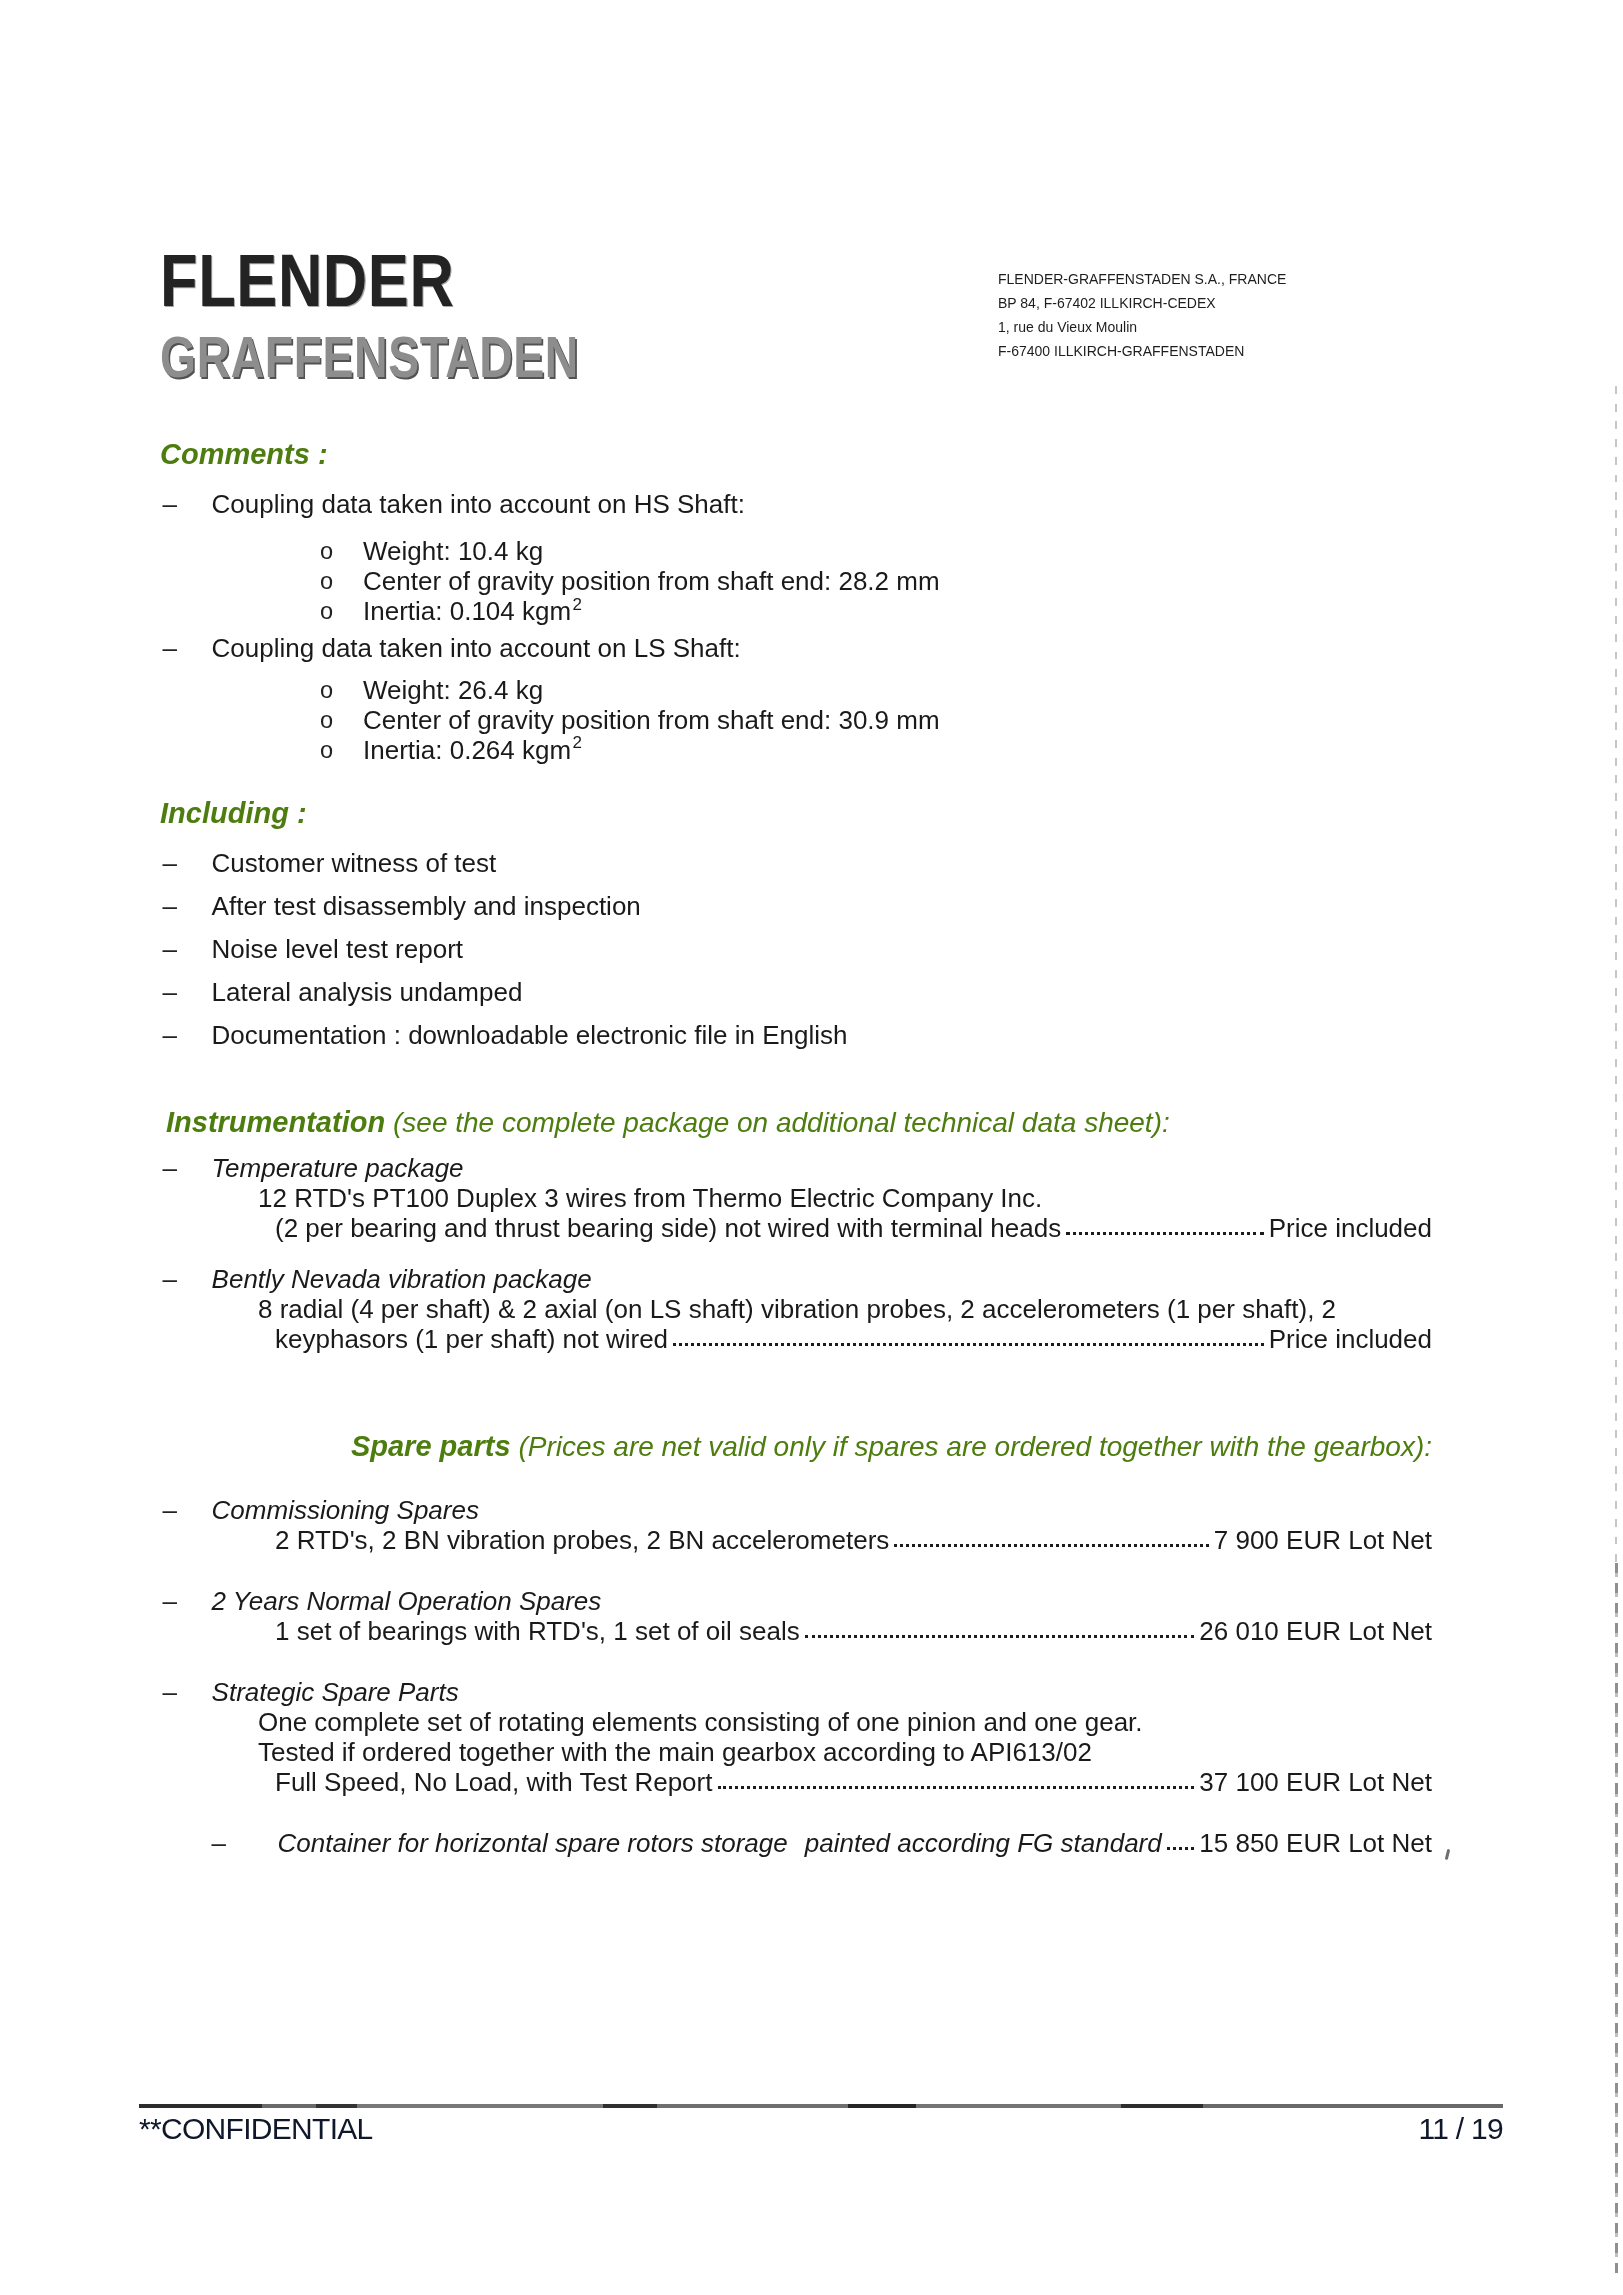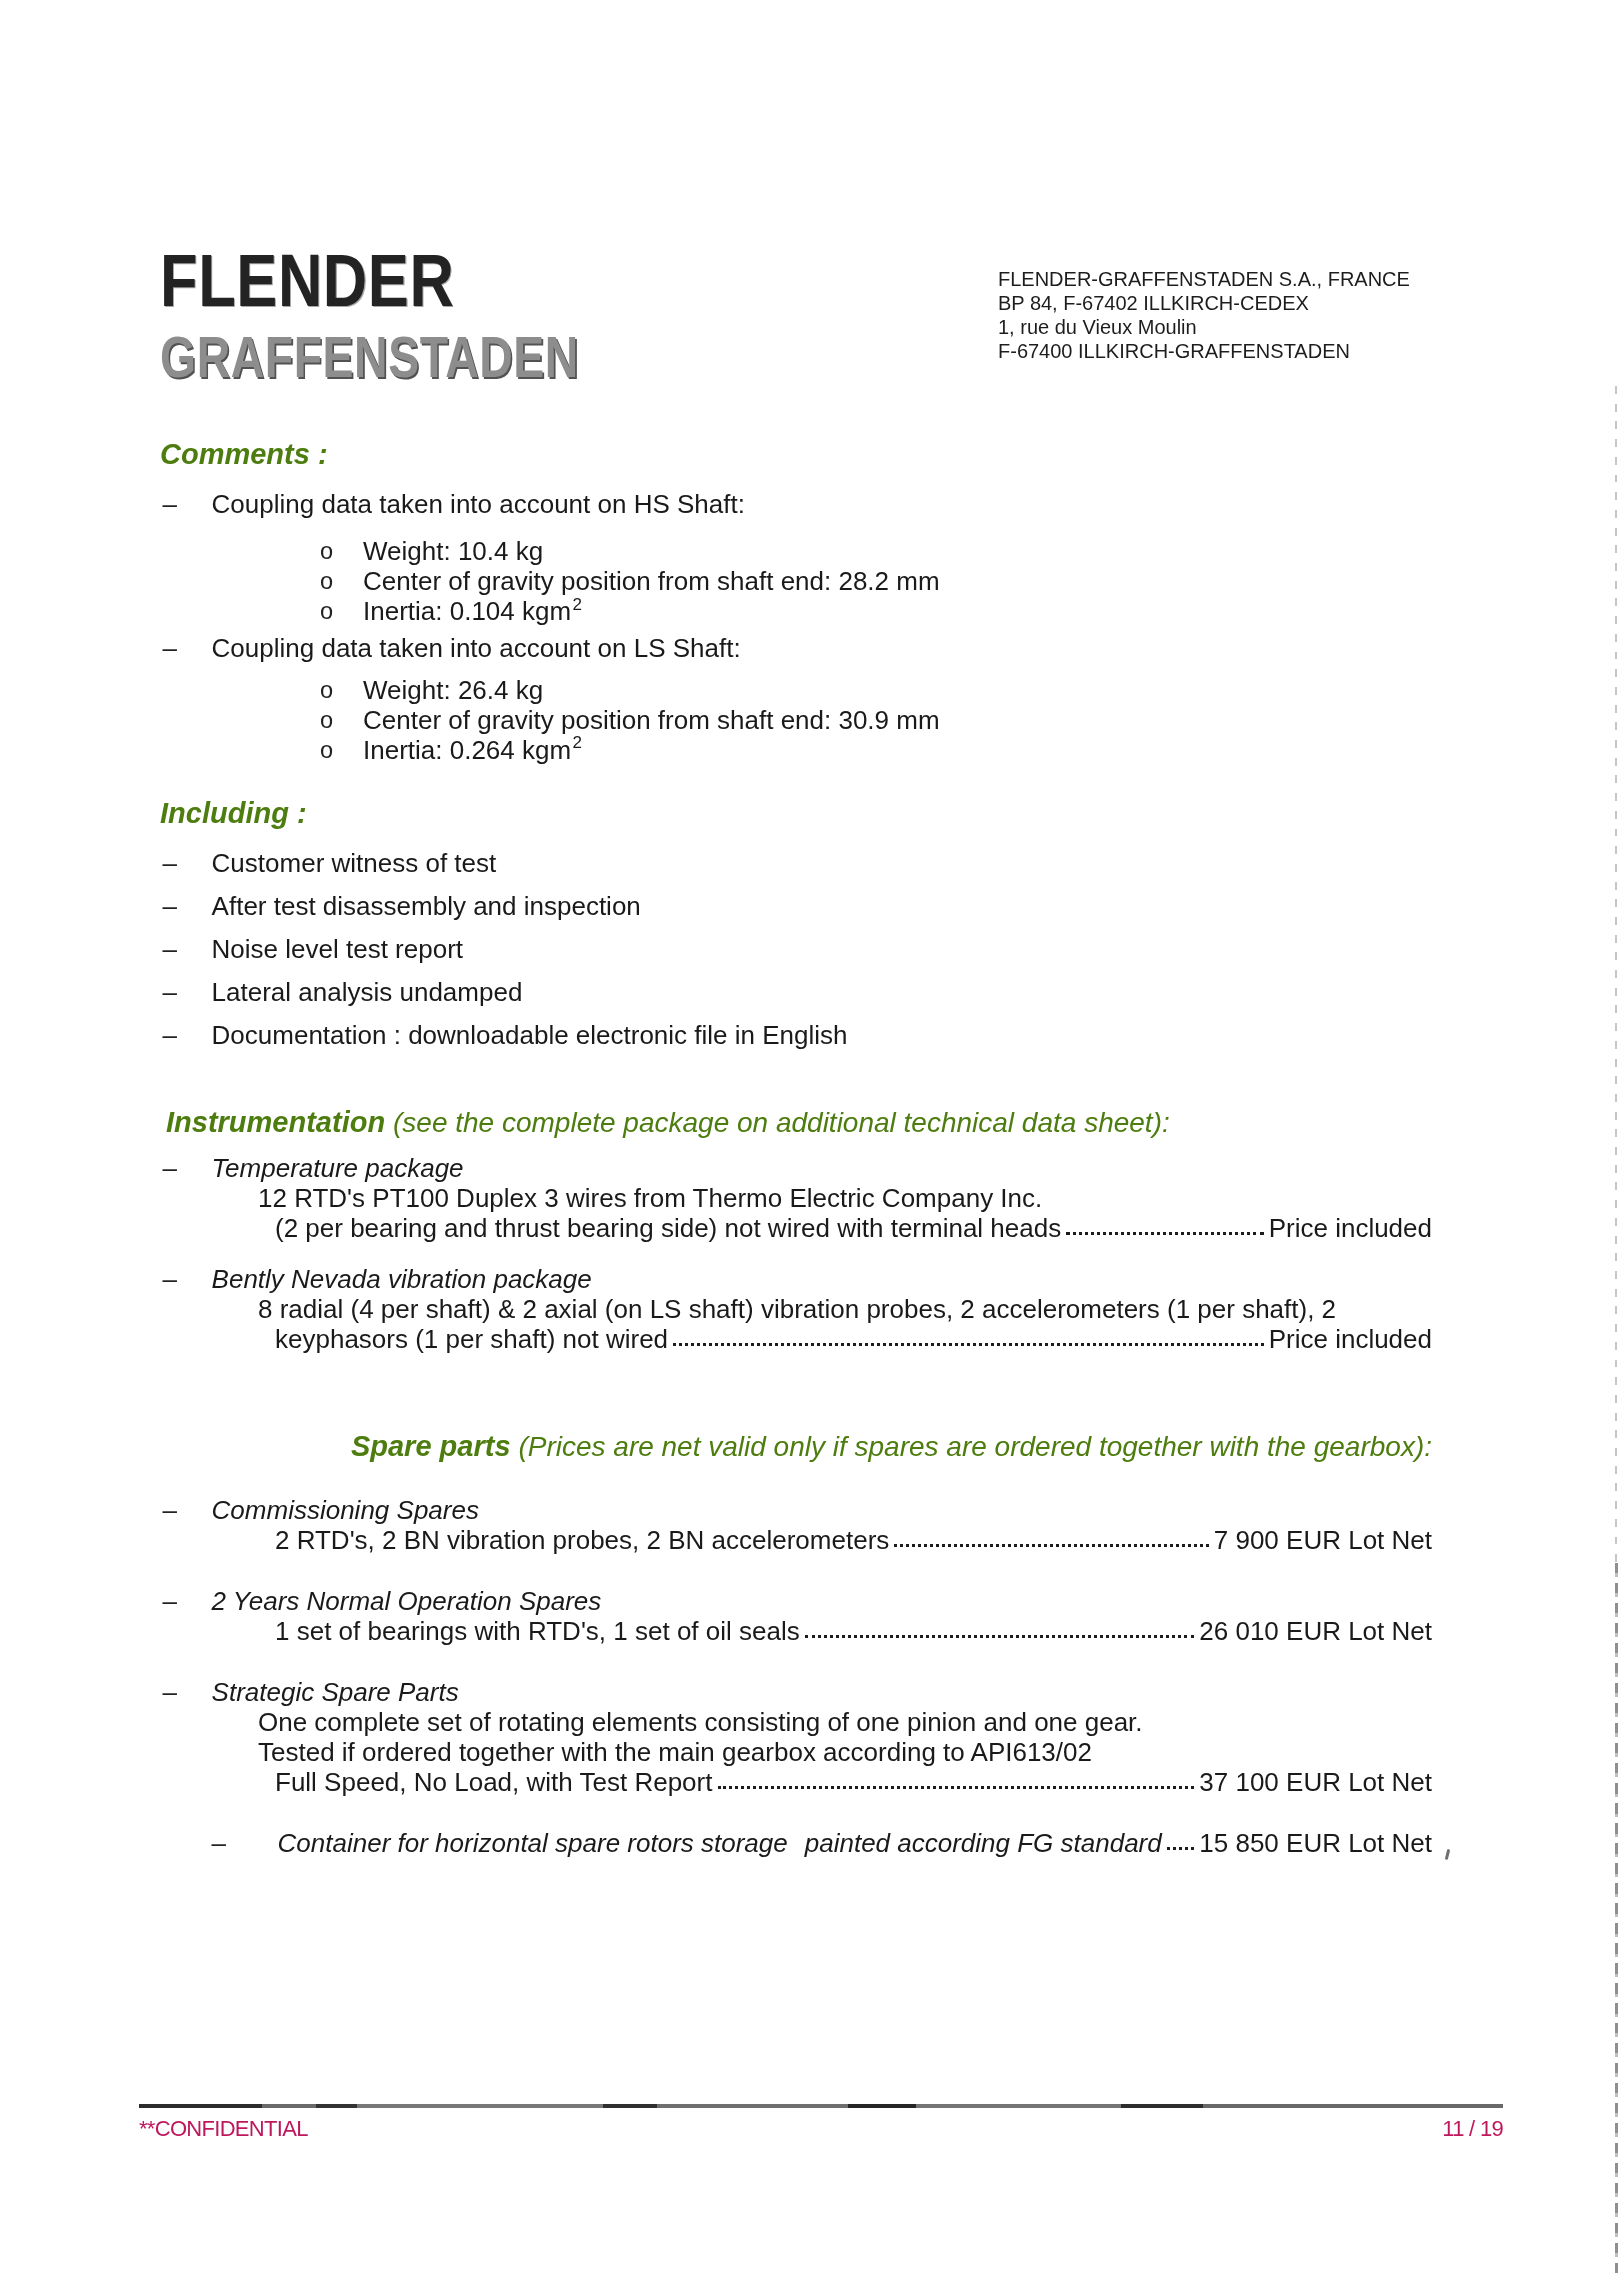--- a/index.html
+++ b/index.html
@@ -16,21 +16,21 @@
   .logo-flender{
     font-size:75px;font-weight:700;line-height:67px;letter-spacing:0.7px;
     color:#232323;transform:scaleX(0.82);transform-origin:left top;
     text-shadow:1.3px 1.3px 0.7px rgba(60,60,60,0.45);
   }
   .logo-graff{
     font-size:58px;font-weight:700;line-height:58px;margin-top:14.4px;letter-spacing:0.7px;
     color:#8d8d8d;transform:scaleX(0.80);transform-origin:left top;
     text-shadow:2px 2px 0 #525252;
   }
-  .address{position:absolute;left:998px;top:267px;font-size:20px;line-height:24px;color:#1d1d1d;}
+  .address{position:absolute;left:998px;top:267px;font-size:14px;line-height:24px;color:#1d1d1d;}
   
   .content{position:absolute;left:160px;top:437px;width:1272px;}
   .row{font-size:26px;line-height:30px;}
   .h{font-size:29px;line-height:34px;font-weight:700;font-style:italic;color:#4d7c0f;}
   .h .tail{font-weight:400;font-size:28px;margin-left:7.9px;}
   .it{font-style:italic;}
   .b1{display:flex;}
   .b1 .m{flex:0 0 49px;padding-left:2.6px;color:#222;}
   .b2{display:flex;padding-left:160px;}
   .b2 .m{flex:0 0 43px;font-size:23.6px;color:#222;}
@@ -51,21 +51,21 @@
   .mt42{margin-top:27.5px;}.mt48{margin-top:31px;} .mt84{margin-top:55px;margin-left:6px;}
   .mt115{margin-top:75px;text-align:right;}
   
   .footer-rule{
     position:absolute;left:139px;top:2104px;width:1364px;height:3.9px;
     background:linear-gradient(90deg,#2c2c2c 0 9%,#6a6a6a 9% 13%,#333 13% 16%,#787878 16% 34%,#2f2f2f 34% 38%,#6f6f6f 38% 52%,#252525 52% 57%,#747474 57% 72%,#2d2d2d 72% 78%,#696969 78% 100%);
   }
   .footer-text{
     position:absolute;left:139px;top:2112px;width:1364px;
     display:flex;justify-content:space-between;
-    font-size:22px;line-height:34px;color:#be185d;letter-spacing:-0.7px;
+    font-size:30px;line-height:34px;color:#0f172a;letter-spacing:-0.7px;
   }
   
   .scan-line-top{
     position:absolute;right:5.9px;top:386px;height:1178px;width:2px;
     background:repeating-linear-gradient(180deg,#c6c6c6 0 7.9px,transparent 7.9px 17.7px);
   }
   .scan-line-bottom{
     position:absolute;right:5.2px;top:1563px;height:710px;width:2.6px;
     background:repeating-linear-gradient(180deg,#8f8f8f 0 10.5px,#c0c0c0 10.5px 14.4px,transparent 14.4px 20px);
   }

